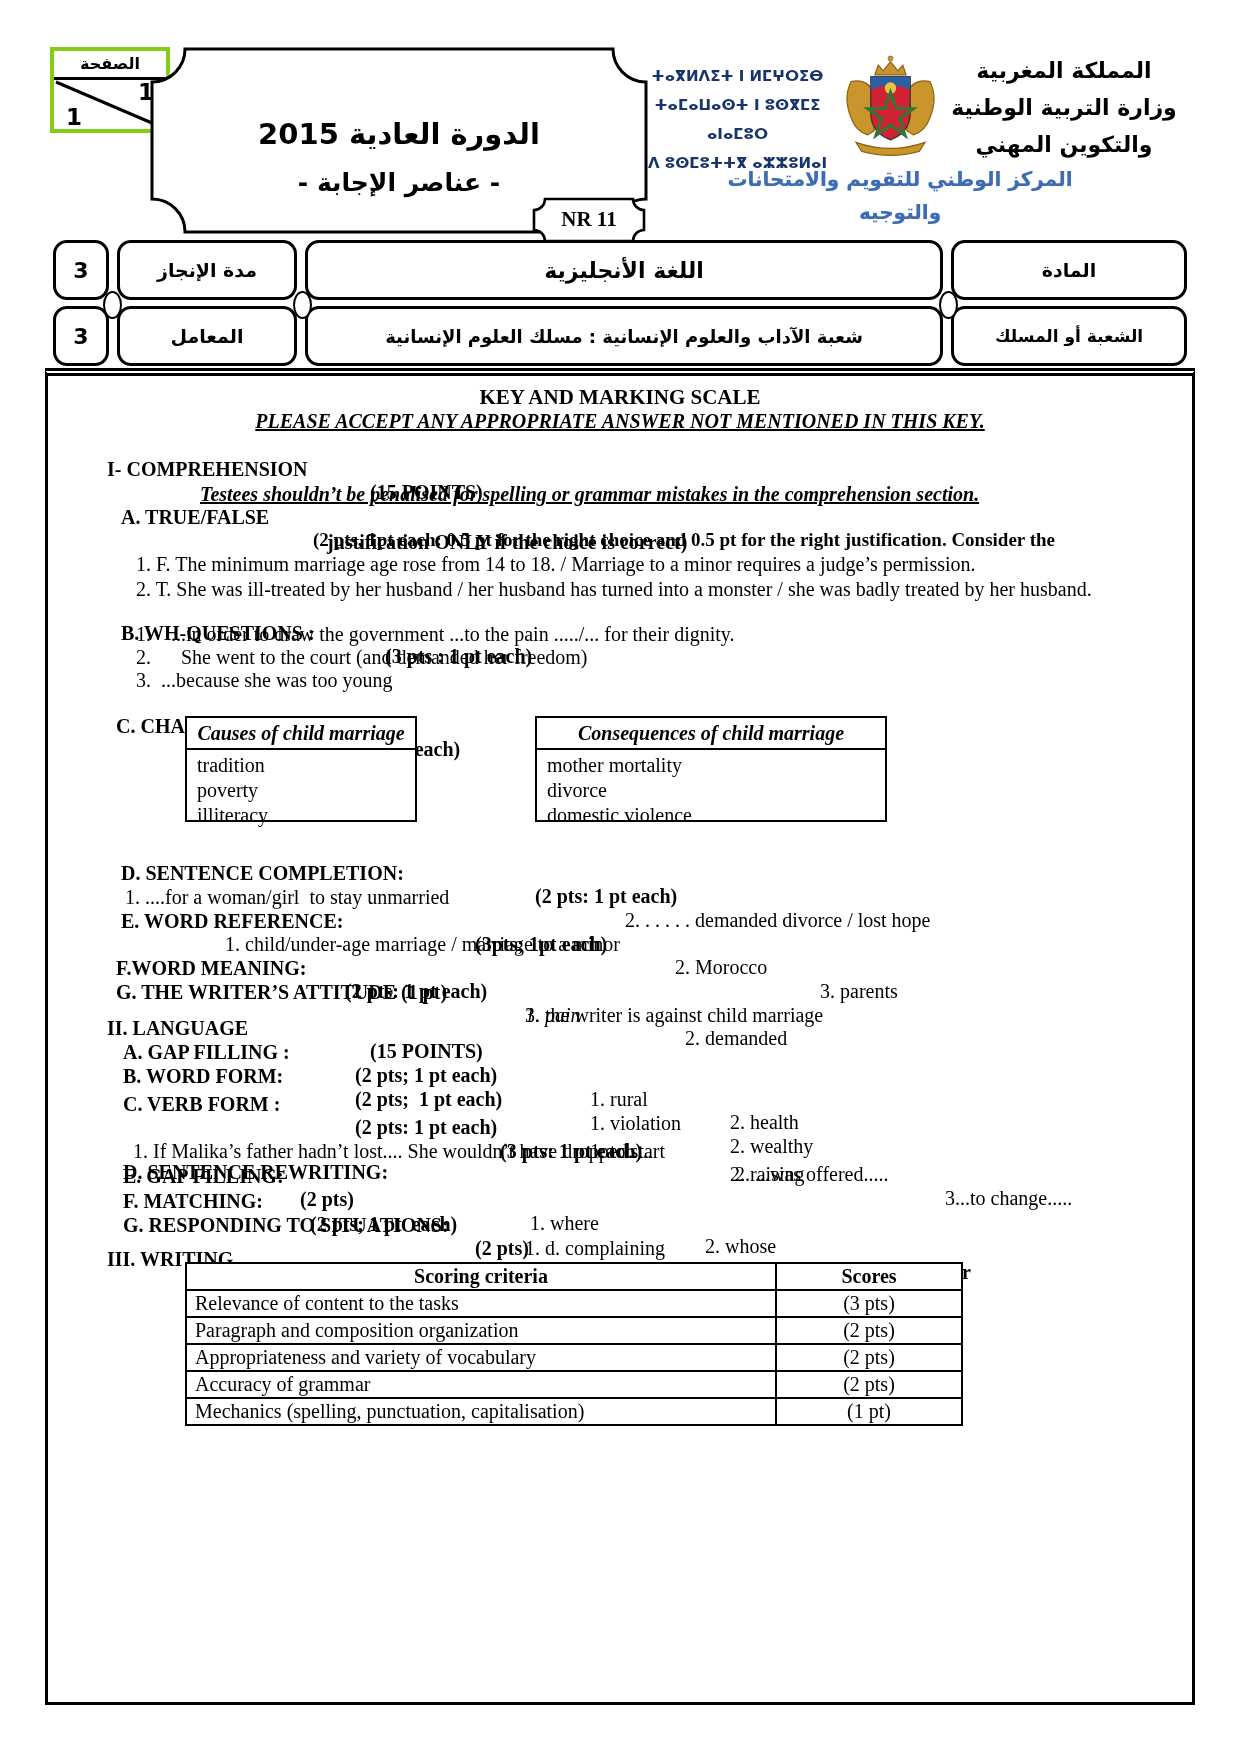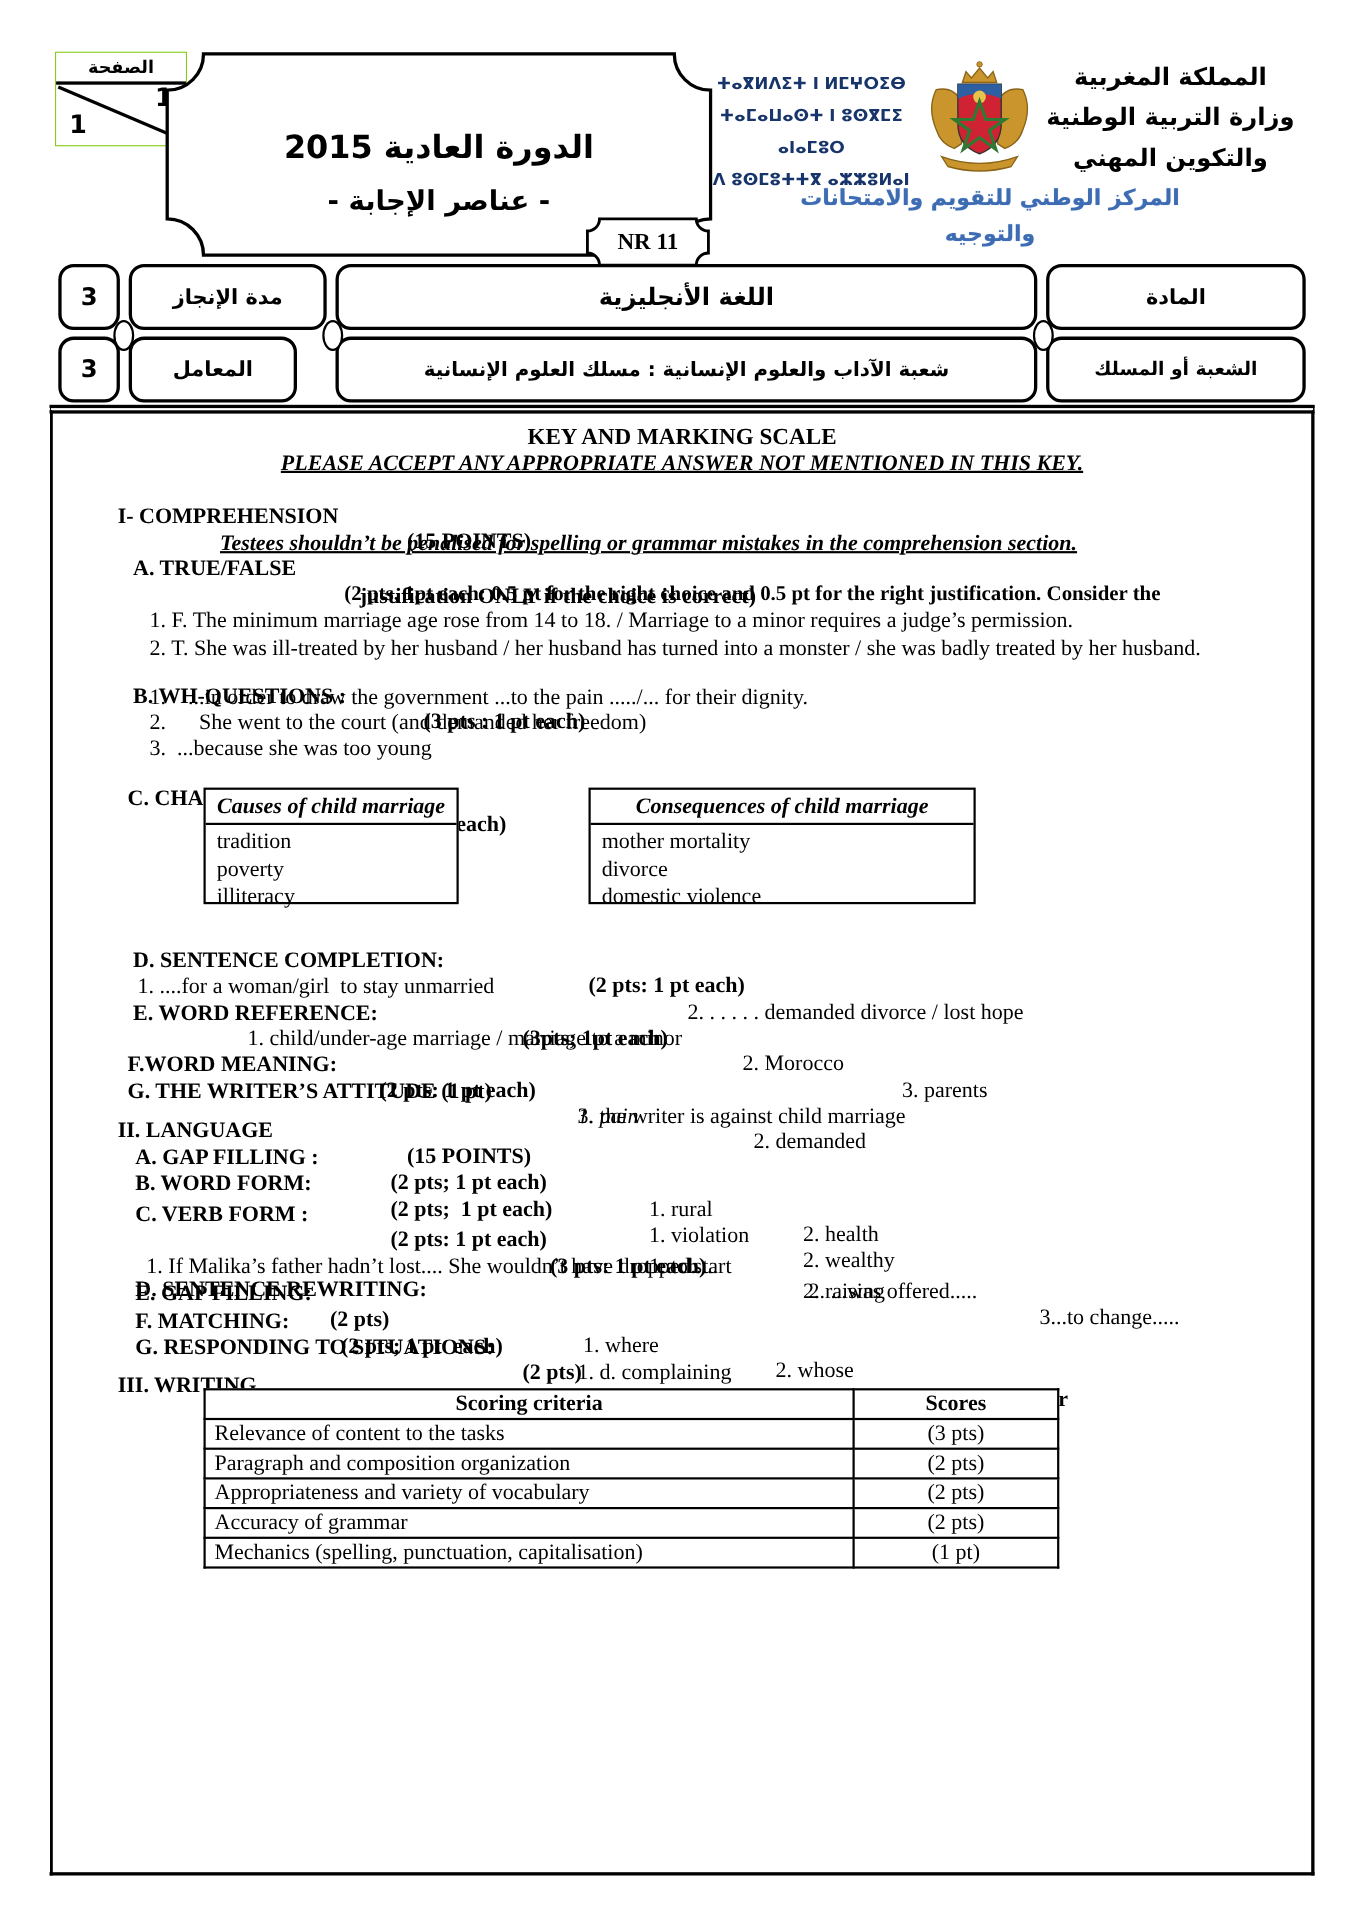--- a/index.html
+++ b/index.html
@@ -1,20 +1,20 @@
 <!DOCTYPE html>
 <html><head>
 <meta charset="utf-8">
 <style>
   html,body{margin:0;padding:0;background:#ffffff;}
   .page{position:relative;width:1240px;height:1754px;background:#fff;overflow:hidden;
         font-family:"Liberation Serif", serif;color:#000;}
   .abs{position:absolute;}
   
-  .pagebox{position:absolute;left:50px;top:47px;width:120px;height:86px;border:1px solid #84cc16;box-sizing:border-box;background:#fff;}
+  .pagebox{position:absolute;left:50px;top:47px;width:120px;height:86px;border:4px solid #84cc16;box-sizing:border-box;background:#fff;}
   .pagebox .lbl{height:26px;line-height:26px;border-bottom:3px solid #000;text-align:center;
                 font-family:"DejaVu Sans", sans-serif;font-weight:bold;font-size:16px;}
   .pagebox .nums{position:relative;height:51px;}
   .pagebox .nums .n{position:absolute;font-family:"DejaVu Sans", sans-serif;font-weight:bold;font-size:23px;}
   .plaque{position:absolute;left:150px;top:47px;width:498px;height:187px;}
   .plaque svg.frame, .nrbox svg.frame{position:absolute;left:0;top:0;}
   .plaque .t{position:absolute;width:100%;text-align:center;direction:rtl;
              font-family:"DejaVu Sans", sans-serif;font-weight:bold;}
   .nrbox{position:absolute;left:532px;top:197px;width:114px;height:46px;}
   .nrbox .t{position:absolute;width:100%;top:10px;text-align:center;
@@ -118,21 +118,21 @@
 
   <div class="infotable">
     <div class="irow" style="top:0;">
       <div class="icell" style="left:8px;width:56px;font-size:22px;">3</div>
       <div class="icell" style="left:72px;width:180px;font-size:19px;">مدة الإنجاز</div>
       <div class="icell" style="left:260px;width:638px;font-size:22px;">اللغة الأنجليزية</div>
       <div class="icell" style="left:906px;width:236px;font-size:19px;">المادة</div>
     </div>
     <div class="irow" style="top:66px;">
       <div class="icell" style="left:8px;width:56px;font-size:22px;">3</div>
-      <div class="icell" style="left:72px;width:153px;font-size:19px;">المعامل</div>
+      <div class="icell" style="left:72px;width:180px;font-size:19px;">المعامل</div>
       <div class="icell" style="left:260px;width:638px;font-size:18px;">شعبة الآداب والعلوم الإنسانية : مسلك العلوم الإنسانية</div>
       <div class="icell" style="left:906px;width:236px;font-size:17px;">الشعبة أو المسلك</div>
     </div>
     <div class="notch" style="left:58px;top:51px;"></div>
     <div class="notch" style="left:248px;top:51px;"></div>
     <div class="notch" style="left:894px;top:51px;"></div>
   </div>
 
   <div class="bodybox">
     <div class="frame"></div>

